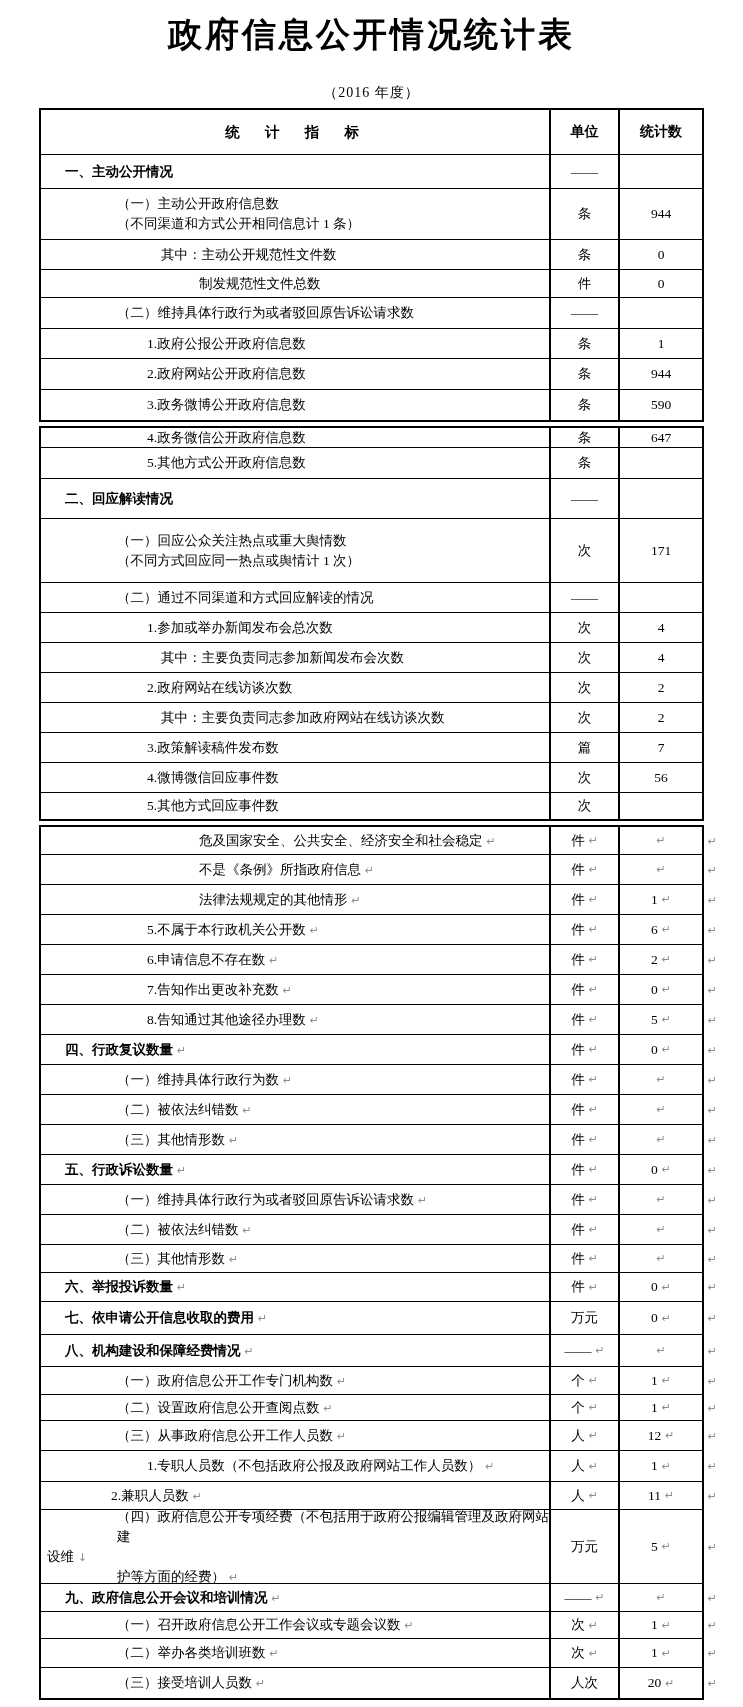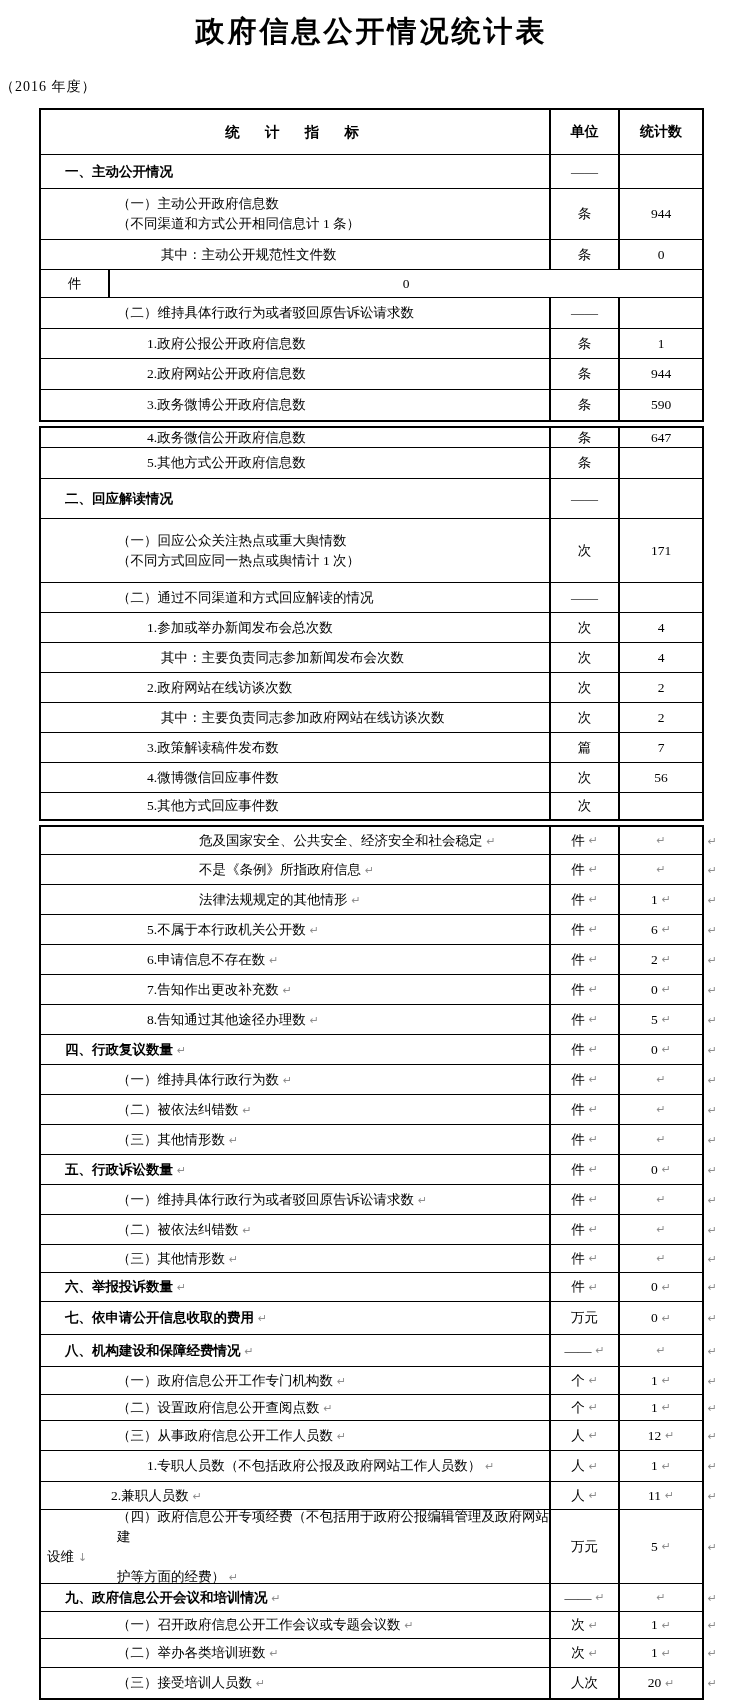--- a/index.html
+++ b/index.html
@@ -1,21 +1,21 @@
 <!DOCTYPE html>
 <html><head>
 <meta charset="utf-8">
 <style>
   html,body{margin:0;padding:0;background:#ffffff;}
   .doc{
     width:743px;height:1707px;background:#ffffff;position:relative;overflow:hidden;
     font-family:"Liberation Serif","DejaVu Serif",serif;color:#000;
   }
-  .title{ text-align:center;padding-top:12px;font-size:29px;font-weight:bold;letter-spacing:3px; }
-  .subtitle{ text-align:left;margin-top:26px;font-size:14px;letter-spacing:1px; }
+  .title{ text-align:center;padding-top:12px;font-size:34px;font-weight:bold;letter-spacing:3px; }
+  .subtitle{ text-align:center;margin-top:26px;font-size:14px;letter-spacing:1px; }
   .table-wrap{ position:absolute;left:39px;top:108px;width:665px; }
   .seg{ border:2px solid #000;background:#fff;box-sizing:border-box; }
   .seg + .seg{ margin-top:4px; }
   .row{ display:flex;position:relative;box-sizing:border-box;border-bottom:1px solid #000; }
   .seg .row:last-child{ border-bottom:none; }
   .c-ind{
     width:510px;border-right:2px solid #000;box-sizing:border-box;
     display:flex;flex-direction:column;justify-content:center;padding:2px 0;
   }
   .c-unit{
@@ -81,20 +81,23 @@
             <div class="line" style="padding-left: 120px;"><span>其中：主动公开规范性文件数</span></div>
           </div>
           <div class="c-unit">
             <span>条</span>
           </div>
           <div class="c-val">
             <span>0</span>
           </div>
         </div>
         <div class="row" style="height: 28px;">
+          <div class="c-ind">
+            <div class="line" style="padding-left: 158px;"><span>制发规范性文件总数</span></div>
+          </div>
           <div class="c-unit">
             <span>件</span>
           </div>
           <div class="c-val">
             <span>0</span>
           </div>
         </div>
         <div class="row" style="height: 31px;">
           <div class="c-ind">
             <div class="line" style="padding-left: 76px;"><span>（二）维持具体行政行为或者驳回原告诉讼请求数</span></div>

